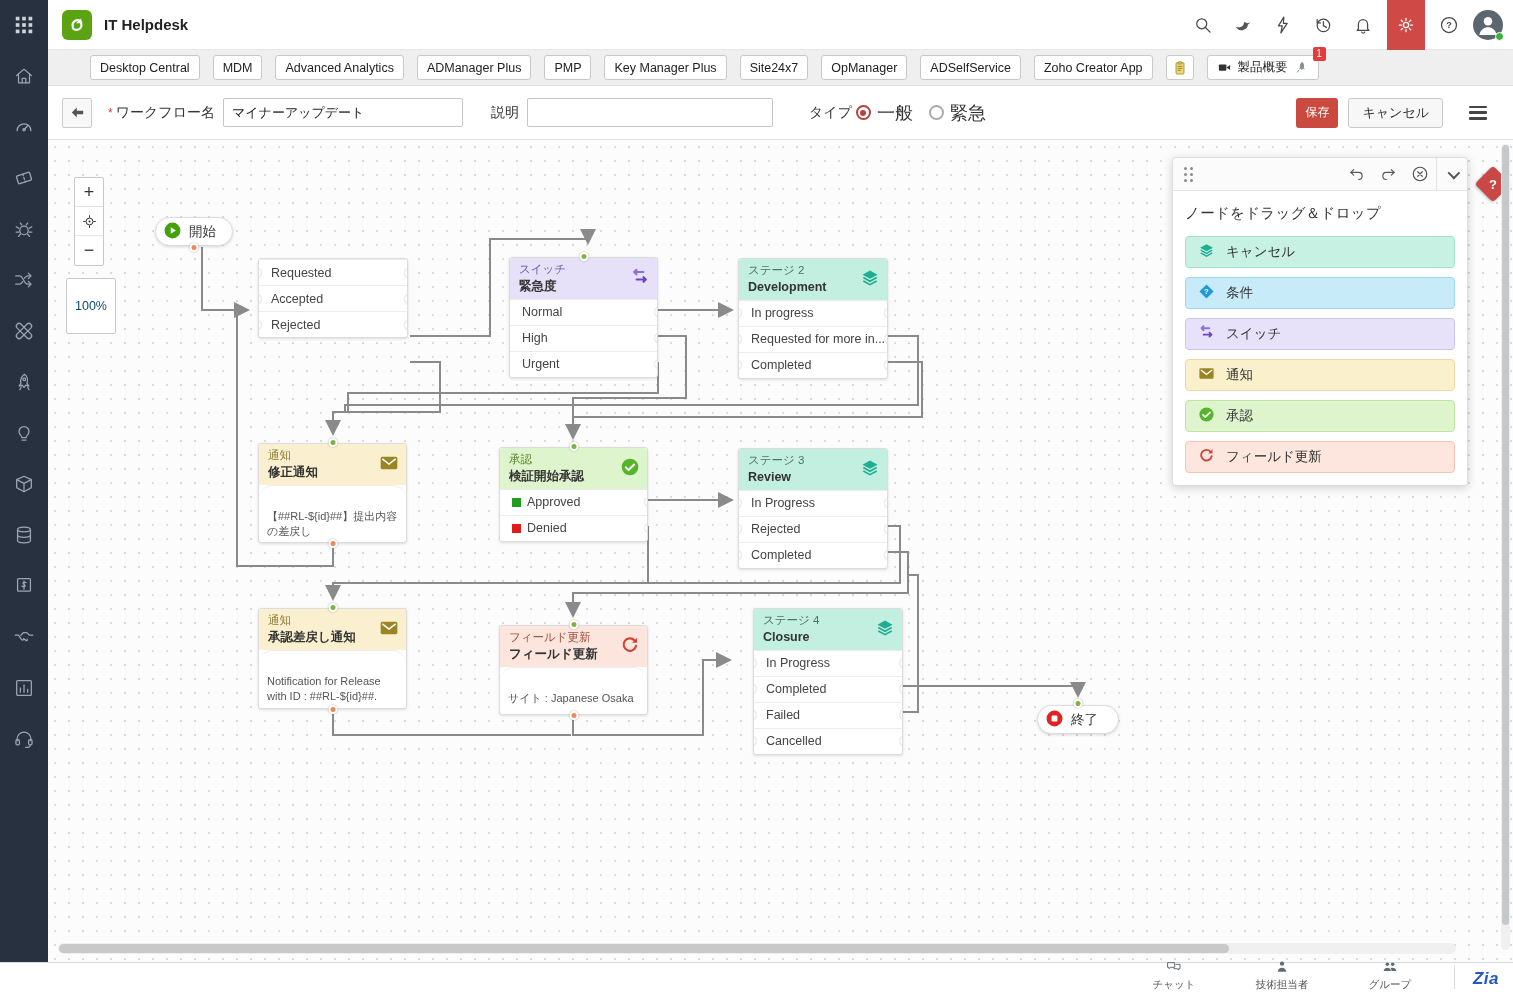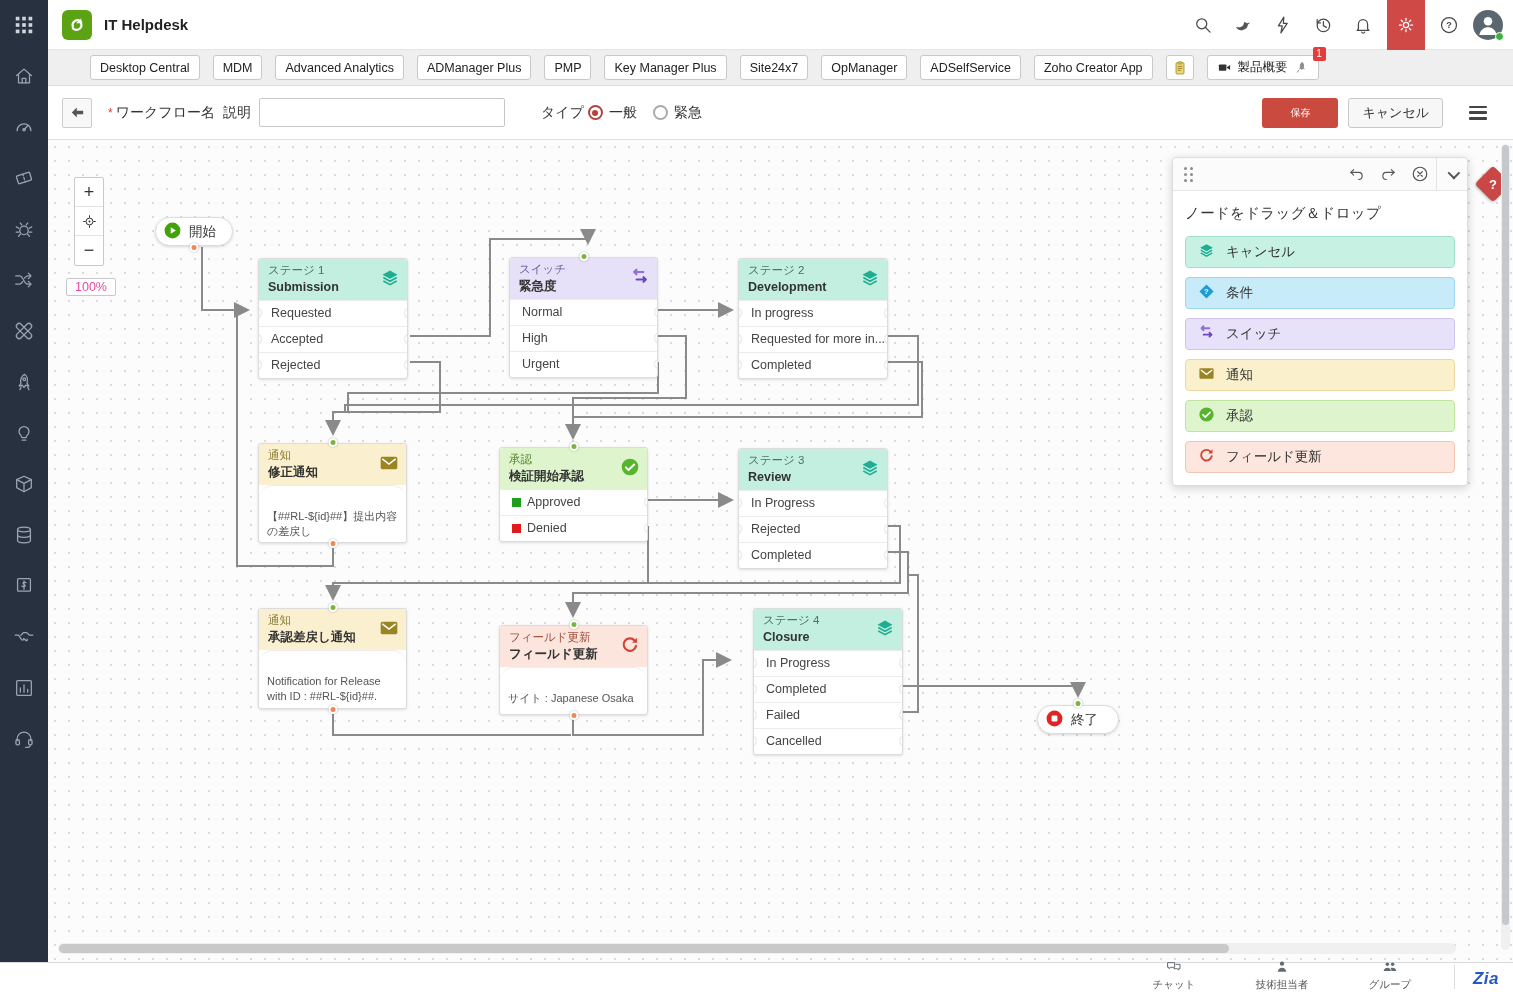--- a/index.html
+++ b/index.html
@@ -33,40 +33,40 @@
 
   
   .wftoolbar { position:absolute; left:48px; top:86px; width:1465px; height:54px; background:#fff; border-bottom:1px solid #e0e0e0; display:flex; align-items:center; padding:0 24px 0 14px; }
   .backbtn { width:30px; height:30px; border:1px solid #ccc; border-radius:2px; background:#f8f8f8; display:flex; align-items:center; justify-content:center; cursor:pointer; margin-right:16px; }
   .req { color:#d43c3c; font-size:12px; margin-right:3px; vertical-align:top; }
   .flabel { font-size:14px; color:#333; margin-right:8px; white-space:nowrap; }
   .tinput { height:29px; border:1px solid #c6c6c6; border-radius:2px; font-size:13px; padding:0 8px; color:#222; font-family:inherit; }
   .name-input { width:240px; margin-right:28px; }
   .desc-input { width:246px; margin-right:36px; }
   .radio-group { display:flex; align-items:center; gap:16px; margin-left:2px; }
-  .radio-opt { display:flex; align-items:center; gap:6px; font-size:14px; color:#333; cursor:pointer; }
+  .radio-opt { display:flex; align-items:center; gap:6px; font-size:18px; color:#333; cursor:pointer; }
   .rdot { width:15px; height:15px; border-radius:50%; border:2px solid #aaa; display:inline-block; position:relative; background:#fff; }
   .rdot.sel { border-color:#b5413c; }
   .rdot.sel::after { content:""; position:absolute; left:2.5px; top:2.5px; width:6px; height:6px; border-radius:50%; background:#b5413c; }
   .tb-right { margin-left:auto; display:flex; align-items:center; gap:10px; }
-  .savebtn { background:#ca4a3f; color:#fff; border:none; border-radius:3px; height:30px; padding:0 28px; font-size:10px; cursor:pointer; font-family:inherit; }
+  .savebtn { background:#ca4a3f; color:#fff; border:none; border-radius:3px; height:30px; padding:0 9px; font-size:12px; cursor:pointer; font-family:inherit; }
   .cancelbtn { background:#f7f7f7; color:#333; border:1px solid #c9c9c9; border-radius:3px; height:30px; padding:0 13px; font-size:13px; cursor:pointer; font-family:inherit; }
   .hamb { width:22px; height:18px; margin-left:14px; display:flex; flex-direction:column; justify-content:space-between; cursor:pointer; padding:2px 2px; }
   .hamb span { display:block; height:2.5px; background:#444; border-radius:1px; }
 
   
   .canvas { position:absolute; left:48px; top:140px; width:1465px; height:822px; background:#fcfcfc;
     background-image:radial-gradient(#d7dade 1.1px, transparent 1.2px); background-size:14px 14px; overflow:hidden; }
   .edges { position:absolute; left:0; top:0; z-index:1; pointer-events:none; }
 
   
   .zoomw { position:absolute; left:26px; top:37px; width:30px; background:#fff; border:1px solid #c9c9c9; border-radius:2px; z-index:3; }
   .zbtn { width:100%; height:29px; display:flex; align-items:center; justify-content:center; font-size:18px; color:#333; cursor:pointer; border-bottom:1px solid #e3e3e3; }
   .zbtn:last-child { border-bottom:none; }
-  .zoomlvl { position:absolute; left:18px; top:138px; background:#fff; border:1px solid #c9c9c9; border-radius:2px; padding:1px 8px; font-size:12.5px; color:#ec4899; z-index:3; }
+  .zoomlvl { position:absolute; left:18px; top:138px; background:#fff; border:1px solid #c9c9c9; border-radius:2px; padding:20px 8px; font-size:12.5px; color:#0c4a6e; z-index:3; }
 
   
   .node { position:absolute; z-index:2; }
   .pill { background:#fff; border:1px solid #ddd; border-radius:15px; box-shadow:0 1px 3px rgba(0,0,0,.15); display:flex; align-items:center; gap:7px; padding:0 12px 0 7px; font-size:13.5px; color:#333; height:29px; cursor:pointer; }
   .ncard { background:#fff; border:1px solid #dcdcdc; border-radius:3px; box-shadow:0 1px 3px rgba(0,0,0,.13); cursor:pointer; }
   .nc-head { position:relative; padding:4px 30px 5px 9px; border-radius:3px 3px 0 0; }
   .nc-title { font-size:11.5px; line-height:1.35; }
   .nc-sub { font-size:12.5px; font-weight:bold; color:#333; line-height:1.3; white-space:nowrap; overflow:hidden; text-overflow:ellipsis; }
   .nc-icon { position:absolute; right:7px; top:9px; width:20px; height:20px; }
   .nc-row { position:relative; border-top:1px solid #ececec; padding:5px 12px; font-size:12.5px; color:#444; height:26px; display:flex; align-items:center; gap:6px; white-space:nowrap; overflow:hidden; }
@@ -333,20 +333,21 @@
     </div>
 
   <div class="wftoolbar">
     <div class="backbtn">
       <svg width="17" height="17" viewBox="0 0 24 24">
           <path d="M11 5 4 12l7 7v-4.5h9v-5h-9z" fill="#555"></path>
         </svg>
     </div>
     <span class="req">*</span>
     <span class="flabel">ワークフロー名</span>
+    <input class="tinput name-input" value="マイナーアップデート" style="">
     <span class="flabel">説明</span>
     <input class="tinput desc-input" value="" style="">
     <span class="flabel" style="margin-right:2px">タイプ</span>
     <div class="radio-group">
         <label class="radio-opt">
           <span class="rdot sel"></span>
           <span>一般</span>
         </label>
         <label class="radio-opt">
           <span class="rdot"></span>
@@ -411,29 +412,20 @@
             <span><svg width="19" height="19" viewBox="0 0 24 24">
                 <circle cx="12" cy="12" r="10" fill="#43a10a"></circle>
                 <path d="M9.8 7.8l6.4 4.2-6.4 4.2z" fill="#fff"></path>
               </svg></span>
             <span>開始</span>
             <span class="dot o b"></span>
           </div>
         </div>
         <div class="node" style="left: 210px; top: 118px; width: 150px;">
           <div class="ncard">
-            <div class="nc-head hd-stage">
-              <div class="nc-title">ステージ 1</div>
-              <div class="nc-sub">Submission</div>
-              <span class="nc-icon"><svg width="20" height="20" viewBox="0 0 24 24">
-                  <path d="M12 3 21 8l-9 5-9-5z" fill="#1fae93"></path>
-                  <path d="M4 11.5 12 16l8-4.5" stroke="#1fae93" stroke-width="2" fill="none"></path>
-                  <path d="M4 15.5 12 20l8-4.5" stroke="#1fae93" stroke-width="2" fill="none"></path>
-                </svg></span>
-            </div>
             <div class="nc-row">
               <span class="dot g l"></span>
               <span>Requested</span>
               <span class="dot o r"></span>
             </div>
             <div class="nc-row">
               <span class="dot g l"></span>
               <span>Accepted</span>
               <span class="dot o r"></span>
             </div>

